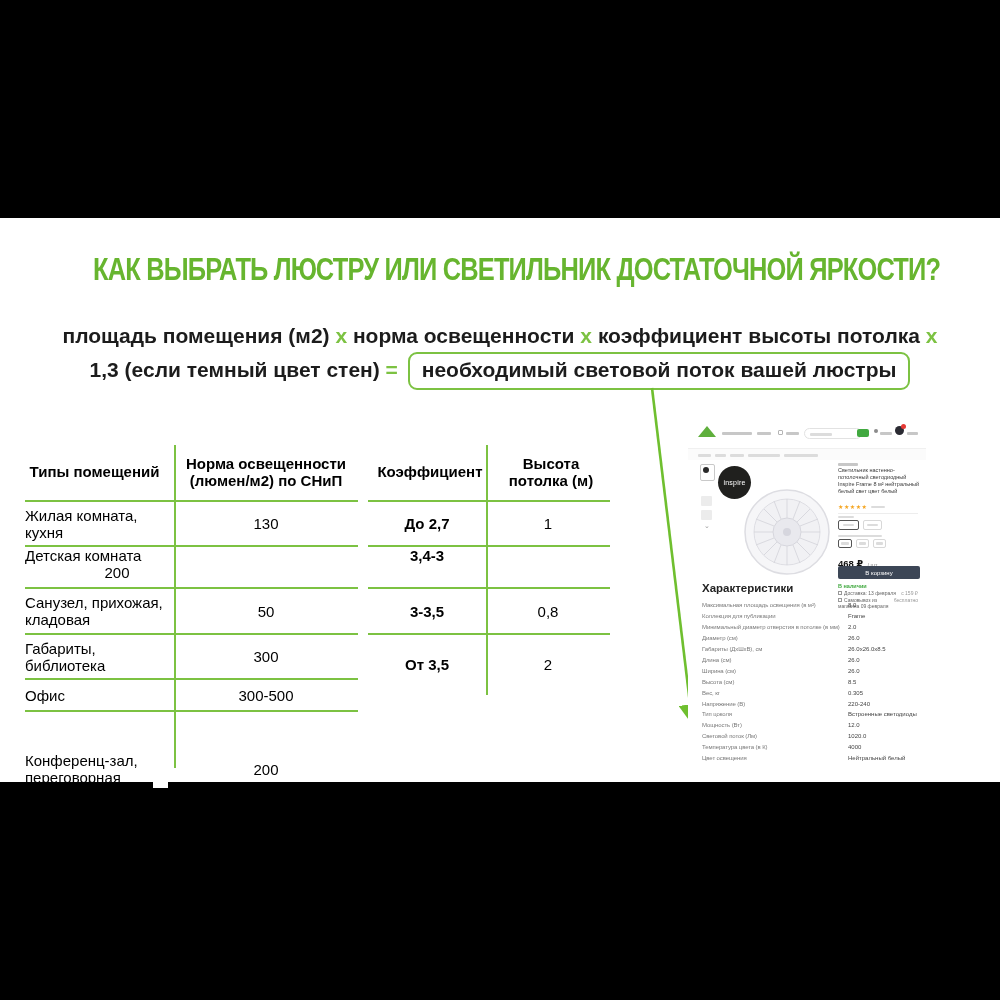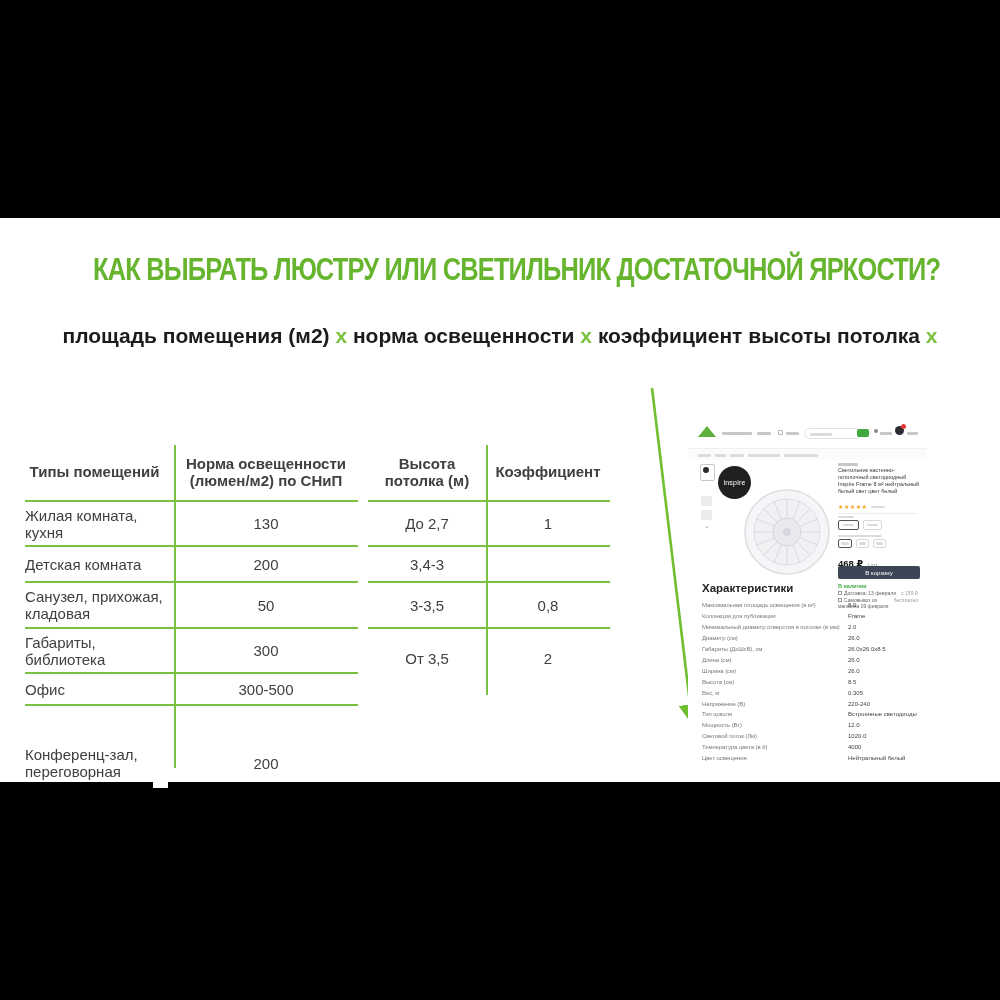--- a/index.html
+++ b/index.html
@@ -22,35 +22,35 @@
   
   .formula{position:absolute;left:0;top:320px;width:1000px;text-align:center;
     font-size:21px;font-weight:bold;color:#1c1c1c;line-height:32px;}
   .formula .gx{color:#7cc242;}
   .result-box{
     display:inline-block;border:2px solid #7cc242;border-radius:9px;
     padding:0 12px 2px 12px;margin-left:4px;
   }
 
   
-  .gtable{position:absolute;top:443px;font-size:15px;color:#404040;}
+  .gtable{position:absolute;top:443px;font-size:15px;color:#000000;}
   .tableL{left:25px;width:333px;}
   .tableR{left:368px;width:242px;}
   .vline{position:absolute;top:2px;width:2px;background:#7cc242;}
   .tableL .vline{left:149px;height:323px;}
   .tableR .vline{left:118px;height:250px;}
   .trow{display:flex;box-sizing:border-box;}
   .trow.bb{border-bottom:2px solid #7cc242;}
   .cell{display:flex;align-items:center;box-sizing:border-box;}
   .tableL .cA{width:149px;padding-right:10px;justify-content:flex-start;text-align:left;}
   .tableL .cB{width:184px;justify-content:center;text-align:center;}
-  .tableR .cA{width:118px;justify-content:center;text-align:center;padding:0;}
+  .tableR .cA{width:118px;justify-content:center;text-align:center;padding:0;font-weight:bold;}
   .tableR .cB{width:124px;justify-content:center;text-align:center;}
   .hrow .cell{font-weight:bold;justify-content:center;text-align:center;}
-  .h59{height:59px;}.h45{height:45px;}.h42{height:36px;}.h46{height:46px;align-items:center;}
+  .h59{height:59px;}.h45{height:45px;}.h42{height:42px;flex-direction:column;}.h46{height:46px;align-items:center;}
   .h32{height:32px;}.h50{height:50px;margin-top:32px;}.h58{height:58px;}
 
   
   .arrow-svg{position:absolute;left:0;top:0;pointer-events:none;}
 
   
   .shop{position:absolute;left:688px;top:420px;width:238px;height:360px;background:#fff;}
   .shop *{box-sizing:border-box;}
   .abs{position:absolute;}
   .gbar{background:#c7c7c7;height:3px;border-radius:1px;}
@@ -96,20 +96,25 @@
 
 <div class="formula">
   <div>
     <span>площадь помещения (м2)</span>
     <span class="gx">х</span>
     <span>норма освещенности</span>
     <span class="gx">х</span>
     <span>коэффициент высоты потолка</span>
     <span class="gx">х</span>
   </div>
+  <div>
+    <span>1,3 (если темный цвет стен)</span>
+    <span class="gx">=</span>
+    <span class="result-box">необходимый световой поток вашей люстры</span>
+  </div>
 </div>
 
 <div class="gtable tableL">
   <div class="vline"></div>
   <div class="trow hrow bb h59">
     <div class="cell cA">Типы помещений</div>
     <div class="cell cB">Норма освещенности (люмен/м2) по СНиП</div>
   </div>
   <div class="trow bb h45">
     <div class="cell cA">Жилая комната, кухня</div>
@@ -133,22 +138,22 @@
   </div>
   <div class="trow h50">
     <div class="cell cA">Конференц-зал, переговорная</div>
     <div class="cell cB">200</div>
   </div>
 </div>
 
 <div class="gtable tableR">
   <div class="vline"></div>
   <div class="trow hrow bb h59">
+    <div class="cell cB">Коэффициент</div>
     <div class="cell cA">Высота потолка (м)</div>
-    <div class="cell cB">Коэффициент</div>
   </div>
   <div class="trow bb h45">
     <div class="cell cA">До 2,7</div>
     <div class="cell cB">1</div>
   </div>
   <div class="trow bb h42">
     <div class="cell cA">3,4-3</div>
   </div>
   <div class="trow bb h46">
     <div class="cell cA">3-3,5</div>

